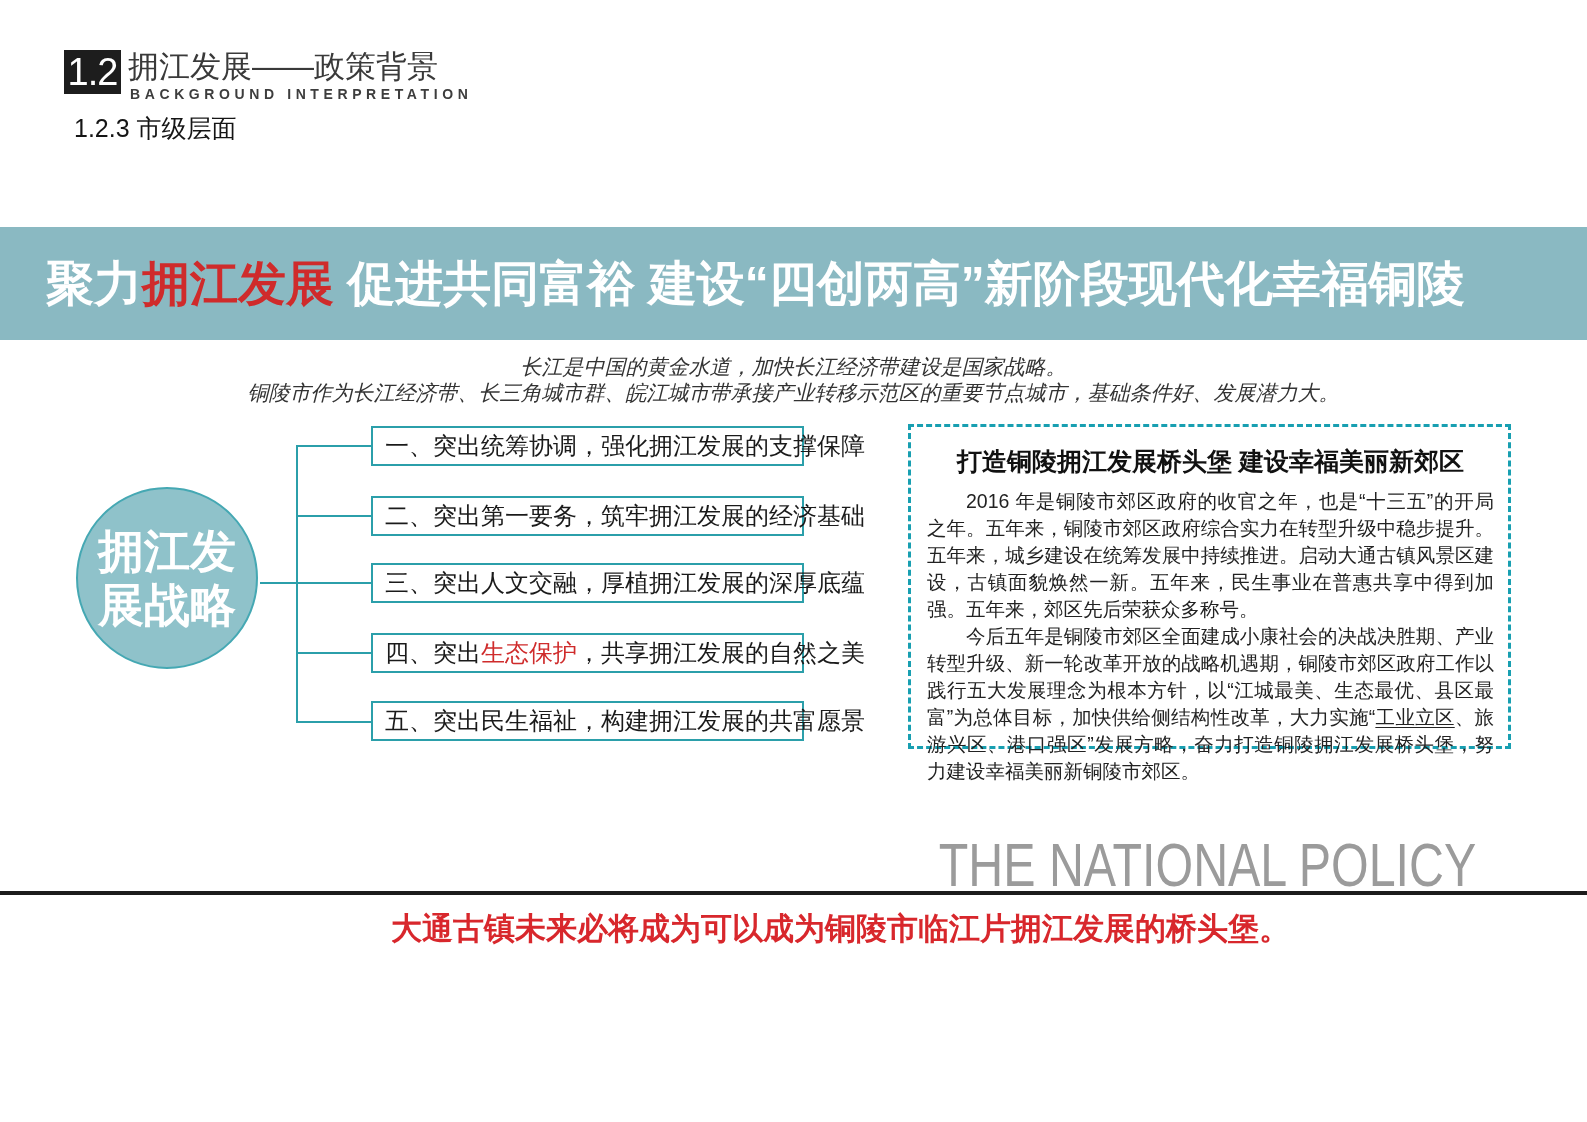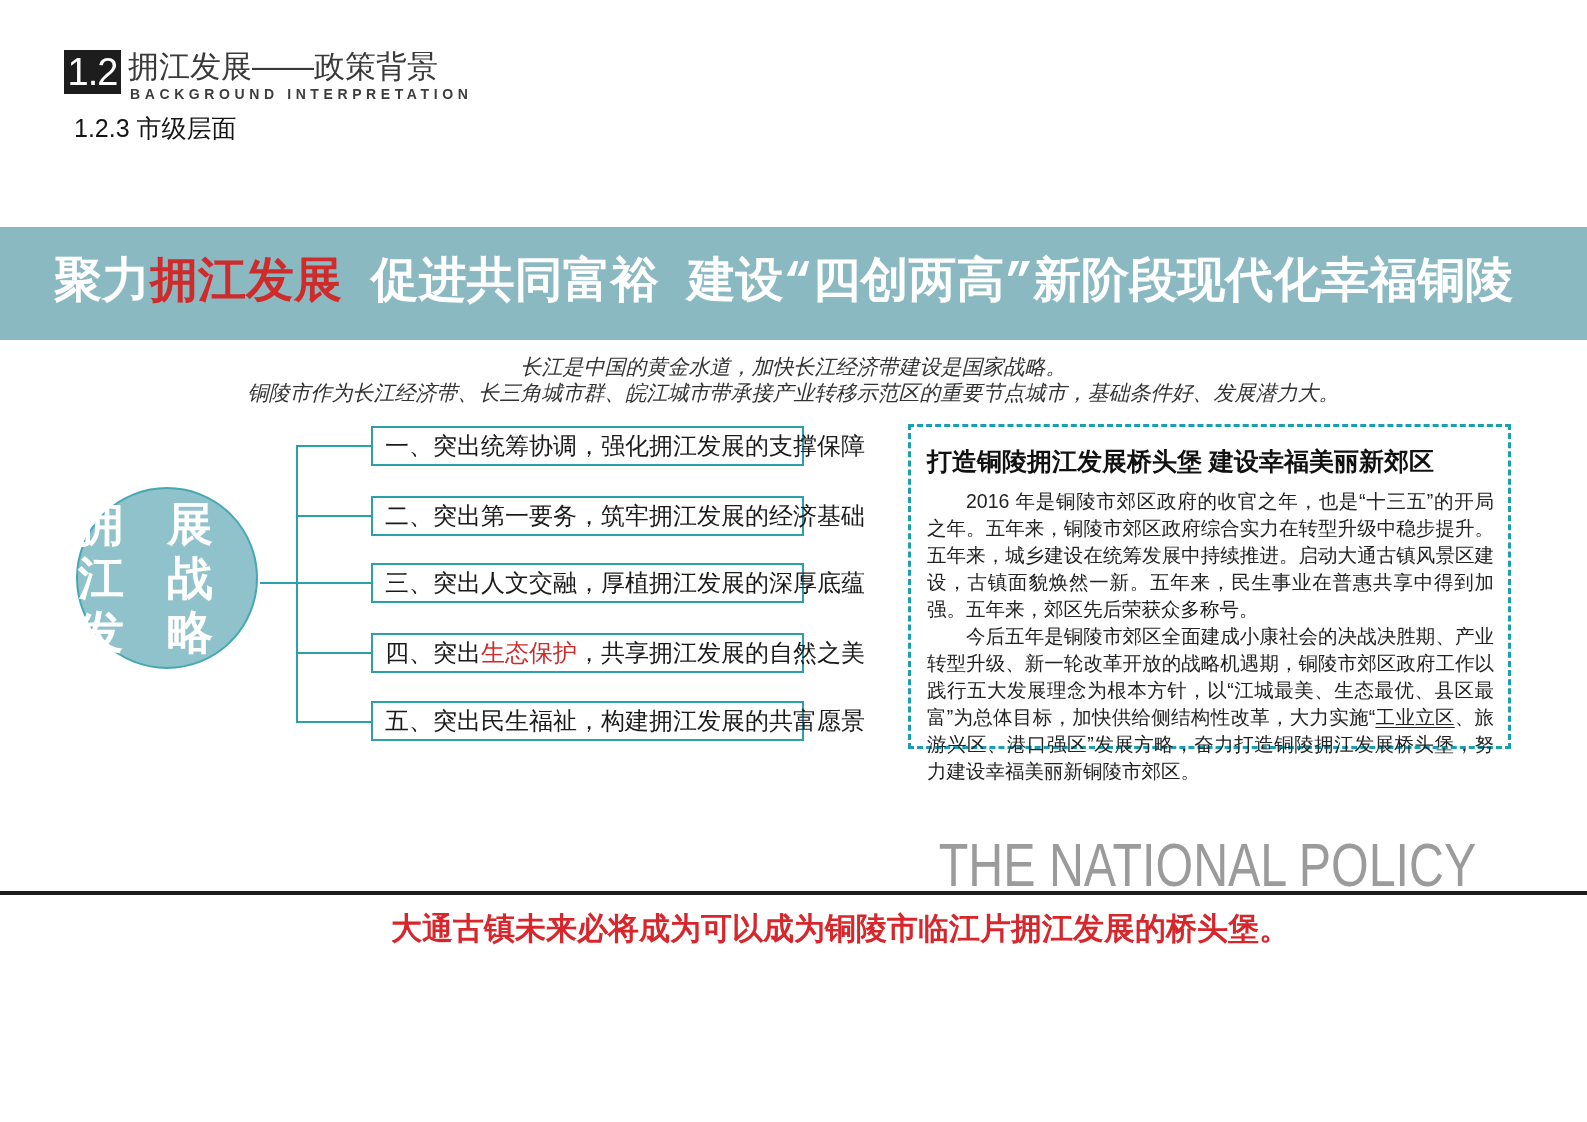--- a/index.html
+++ b/index.html
@@ -37,43 +37,42 @@
     font-size: 25px; color: #151515;
   }
 
   
   .banner {
     position: absolute; left: 0; top: 227px;
     width: 100%; height: 113px;
     background: var(--teal-banner-bg, #8ab9c2);
   }
   .banner-text {
-    position: absolute; left: 54px; top: 0;
+    position: absolute; left: 46px; top: 0;
     height: 113px; line-height: 113px;
     font-size: 48px; font-weight: bold; color: #ffffff;
     white-space: nowrap;
-    font-family: Liberation Mono, monospace;
   }
   .banner-red { color: var(--red-highlight, #cf2b2b); }
 
   
   .intro {
     position: absolute; left: 0; top: 354px; width: 100%;
     text-align: center; font-size: 21px; line-height: 26px; color: #333333; font-style: italic;
   }
 
   
   .circle {
     position: absolute; left: 76px; top: 487px;
     width: 182px; height: 182px; border-radius: 50%;
     background: var(--circle-fill, #8fc2ca);
     border: 2px solid var(--circle-border, #45a8b3);
     box-sizing: border-box;
     color: #ffffff; font-weight: bold; font-size: 46px; line-height: 1.18;
-    display: flex; flex-direction: row; align-items: center; justify-content: center;
+    display: flex; flex-direction: column; align-items: center; justify-content: center;
   }
   .conn { position: absolute; background: var(--teal-accent, #2b9faa); }
   #conn-root { left: 260px; top: 582px; width: 37px; height: 2px; }
   #conn-vert { left: 296px; top: 445px; width: 2px;  height: 278px; }
   #conn-s1   { left: 296px; top: 445px; width: 75px; height: 2px; }
   #conn-s2   { left: 296px; top: 515px; width: 75px; height: 2px; }
   #conn-s3   { left: 296px; top: 582px; width: 75px; height: 2px; }
   #conn-s4   { left: 296px; top: 652px; width: 75px; height: 2px; }
   #conn-s5   { left: 296px; top: 721px; width: 75px; height: 2px; }
 
@@ -95,21 +94,21 @@
 
   
   .policy {
     position: absolute; left: 908px; top: 424px;
     width: 603px; height: 325px; box-sizing: border-box;
     border: 3px dashed var(--dashed-border, #189fb1);
     background: #ffffff;
     padding: 10px 14px 0 16px;
   }
   .policy-title {
-    text-align: left; font-size: 25px; font-weight: bold;
+    text-align: center; font-size: 25px; font-weight: bold;
     color: #111111; margin: 8px 0 10px;
   }
   .policy-p {
     margin: 0; font-size: 19.5px; line-height: 27px; color: #222222;
     text-align: justify; text-indent: 2em;
   }
   .u { text-decoration: underline; text-underline-offset: 3px; }
 
   
   .watermark {

